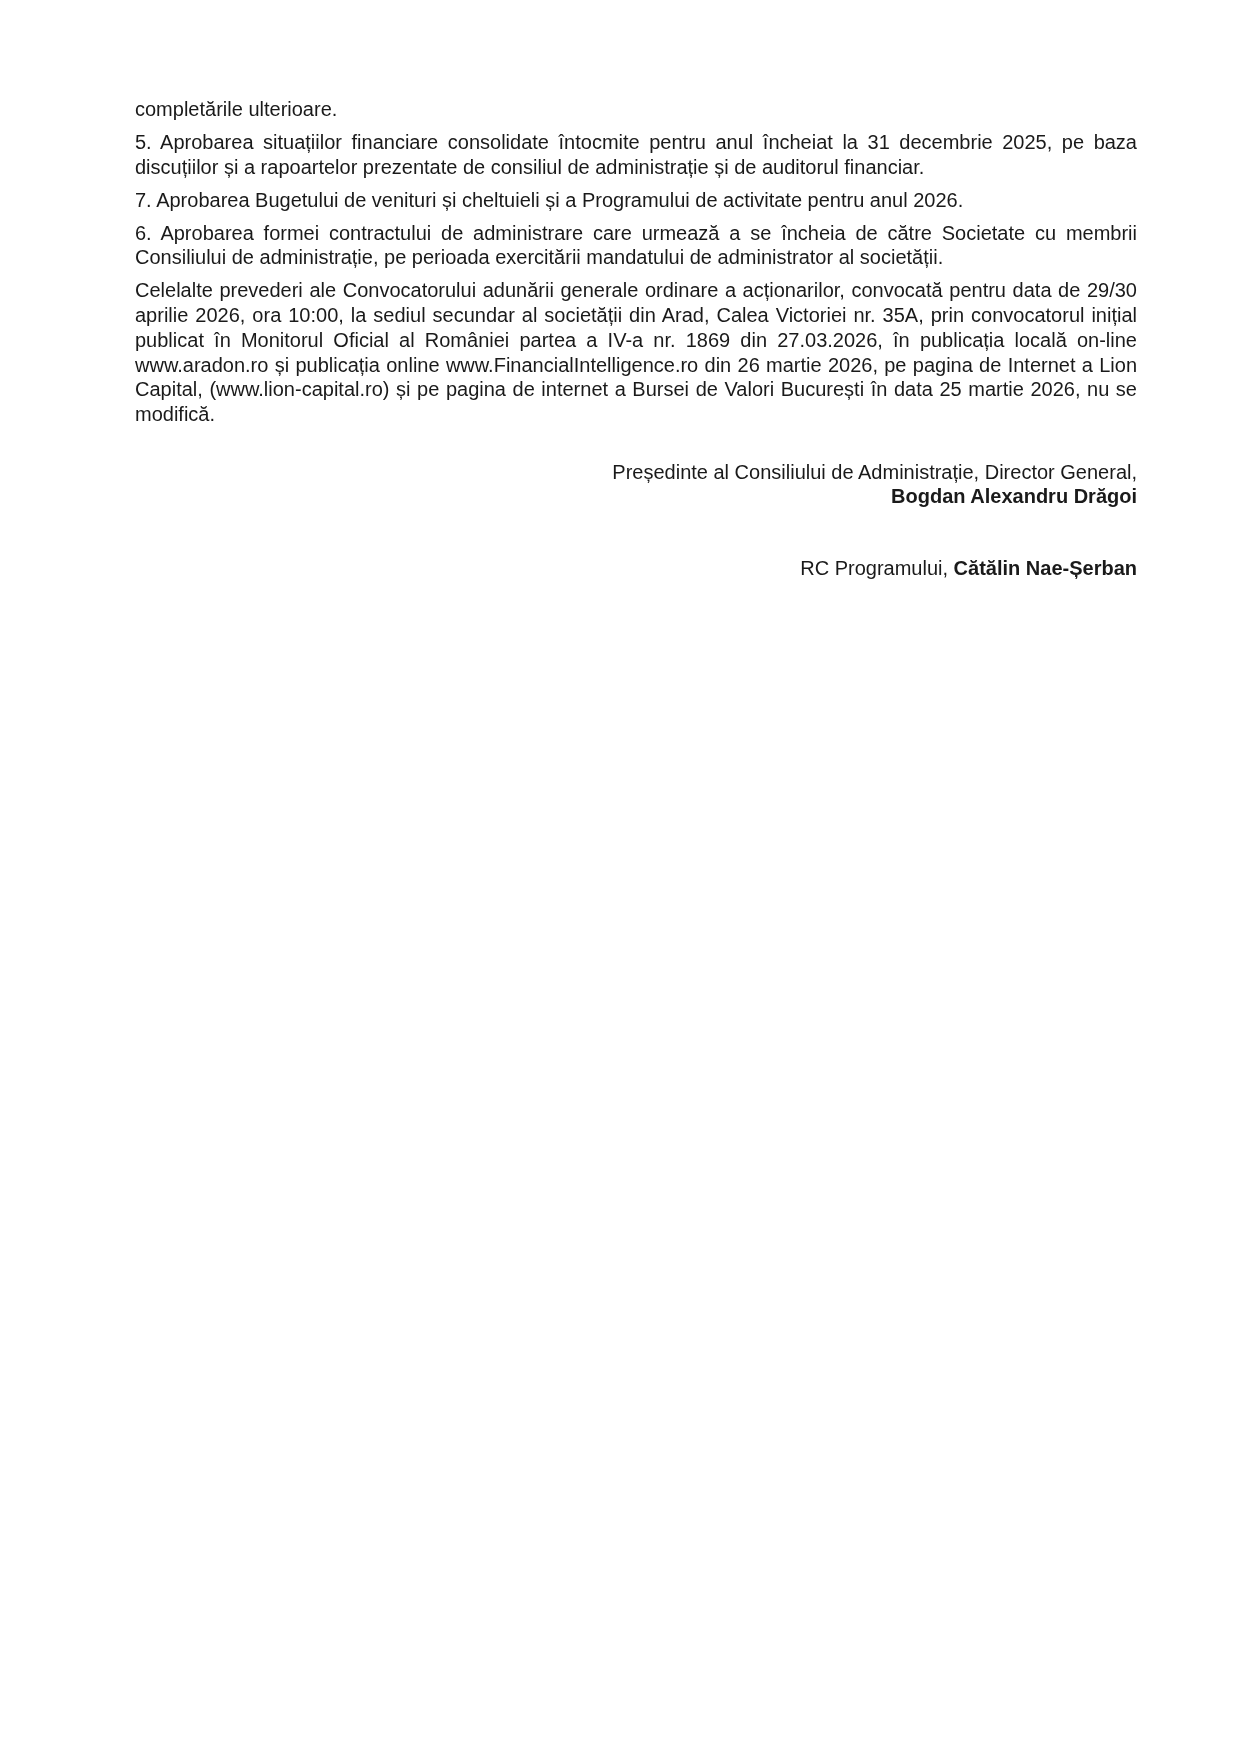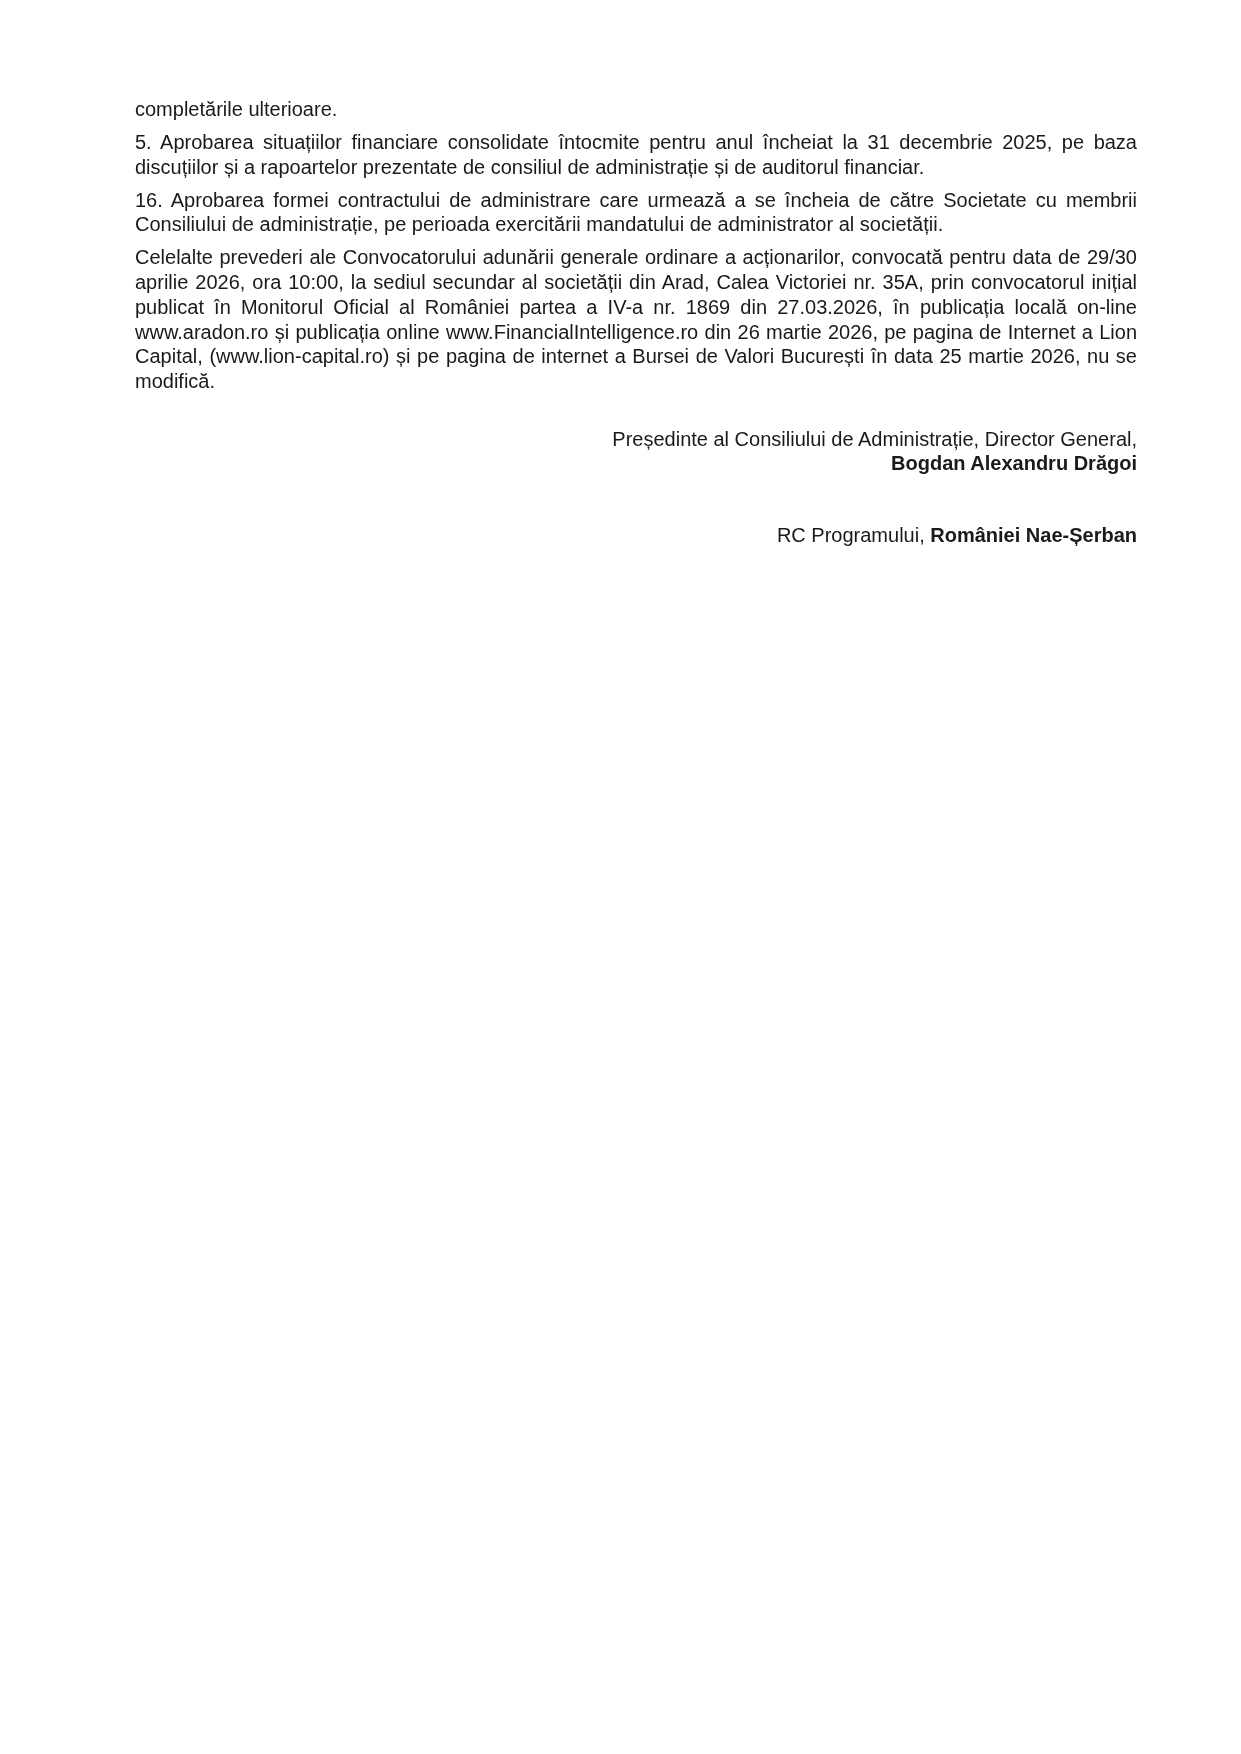--- a/index.html
+++ b/index.html
@@ -48,29 +48,30 @@
 </head>
 <body>
 
 <div class="page">
 
   <p class="para left">completările ulterioare.</p>
 
   <p class="para">5. Aprobarea situațiilor financiare consolidate întocmite pentru anul încheiat la 31 decembrie 2025, pe baza discuțiilor și a rapoartelor prezentate de consiliul de administrație și de auditorul financiar.</p>
 
 
+  <p class="para">7. Aprobarea Bugetului de venituri și cheltuieli și a Programului de activitate pentru anul 2026.</p>
 
 
 
-  <p class="para">16. Aprobarea formei contractului de administrare care urmează a se încheia de către Societate cu membrii Consiliului de administrație, pe perioada exercitării mandatului de administrator al societății.</p>
+  <p class="para">6. Aprobarea formei contractului de administrare care urmează a se încheia de către Societate cu membrii Consiliului de administrație, pe perioada exercitării mandatului de administrator al societății.</p>
 
 
   <p class="para">Celelalte prevederi ale Convocatorului adunării generale ordinare a acționarilor, convocată pentru data de 29/30 aprilie 2026, ora 10:00, la sediul secundar al societății din Arad, Calea Victoriei nr. 35A, prin convocatorul inițial publicat în Monitorul Oficial al României partea a IV-a nr. 1869 din 27.03.2026, în publicația locală on-line www.aradon.ro și publicația online www.FinancialIntelligence.ro din 26 martie 2026, pe pagina de Internet a Lion Capital, (www.lion-capital.ro) și pe pagina de internet a Bursei de Valori București în data 25 martie 2026, nu se modifică.</p>
 
   <p class="sig-role">Președinte al Consiliului de Administrație, Director General,</p>
 
   <p class="sig-name">Bogdan Alexandru Drăgoi</p>
 
   <p class="rc-line">
-    <span>RC Programului, </span><span class="bold">României Nae-Șerban</span>
+    <span>RC Programului, </span><span class="bold">Cătălin Nae-Șerban</span>
   </p>
 
 </div>
 
 </body></html>

